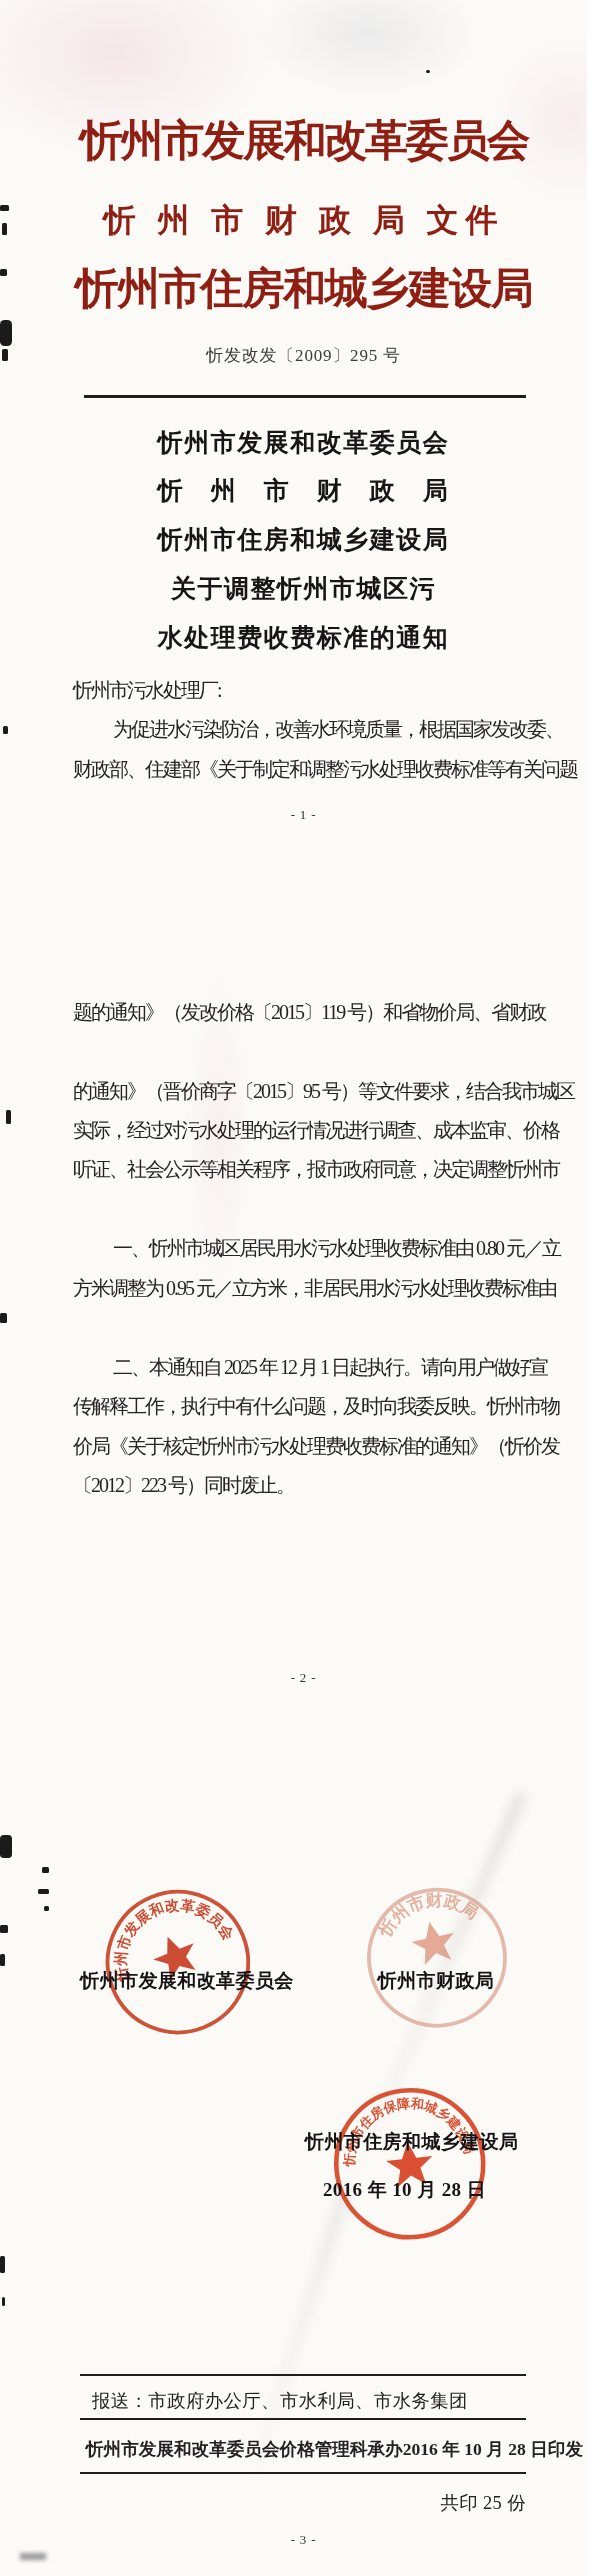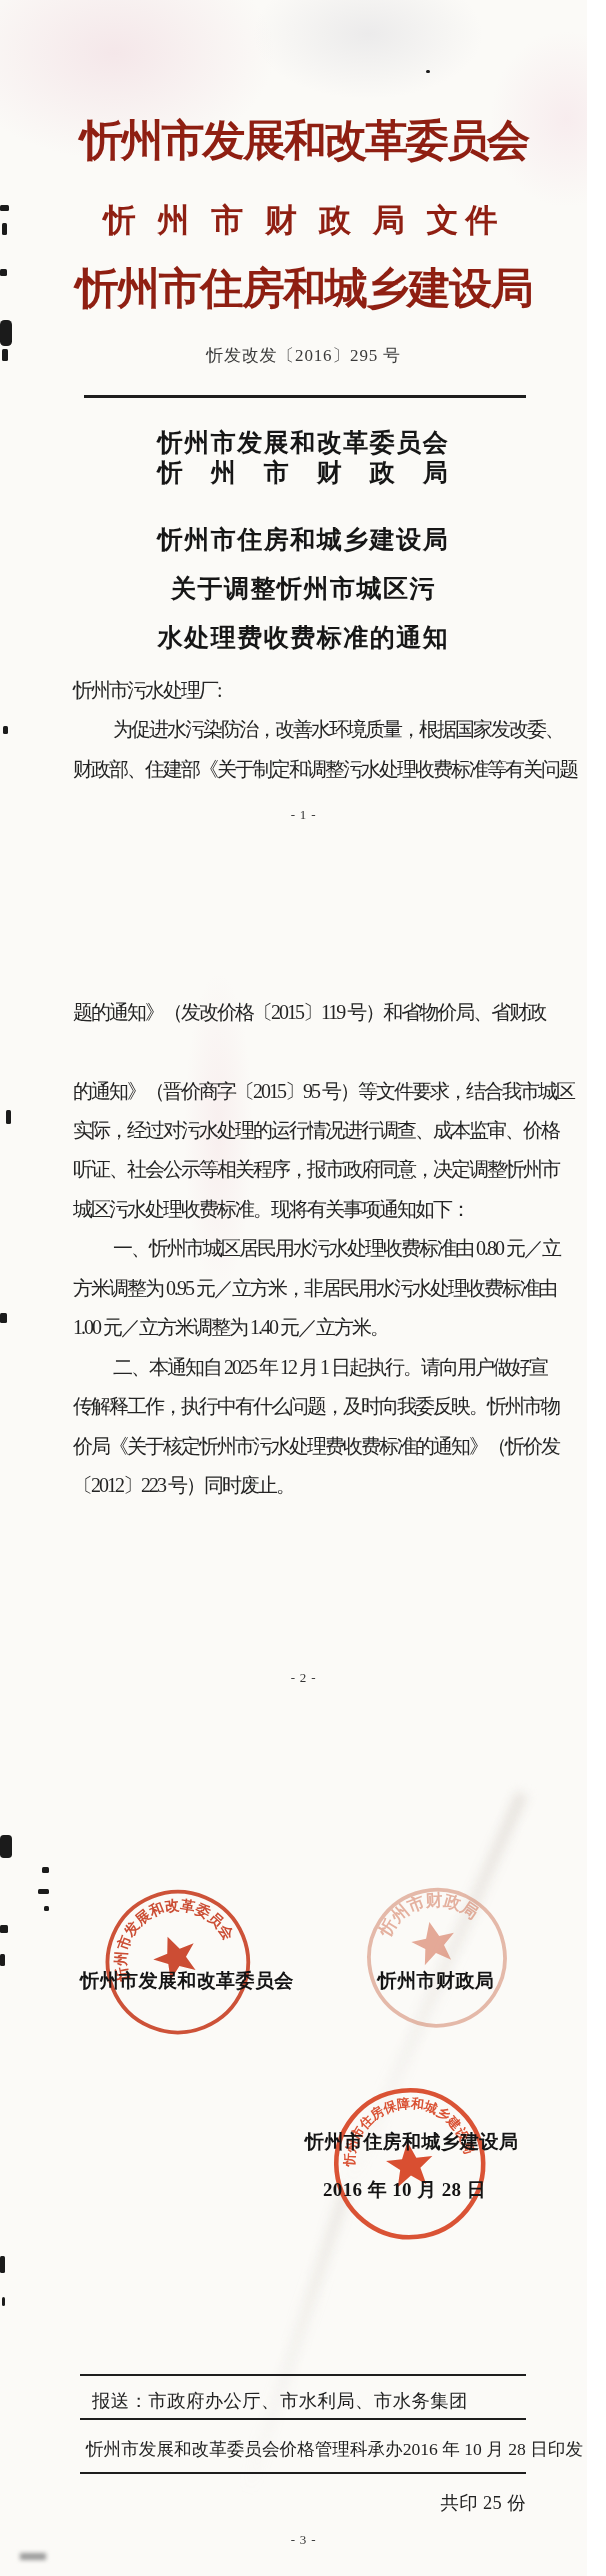--- a/index.html
+++ b/index.html
@@ -39,43 +39,41 @@
   <div class="abs smudge" style="left:253px;top:-31px;width:230px;height:130px;background:radial-gradient(closest-side,rgba(175,175,188,0.20),rgba(175,175,188,0));"></div>
   <div class="abs smudge" style="left:490px;top:31px;width:153px;height:176px;background:radial-gradient(closest-side,rgba(235,188,206,0.22),rgba(235,188,206,0));"></div>
   <div class="abs smudge" style="left:184px;top:972px;width:69px;height:321px;background:radial-gradient(closest-side,rgba(230,170,185,0.14),rgba(230,170,185,0));"></div>
   <div class="abs smudge" style="left:429px;top:1775px;width:12.2px;height:429px;background:linear-gradient(rgba(205,198,190,0.45),rgba(205,198,190,0));transform:rotate(24deg);filter:blur(5.4px);"></div>
   <div class="abs smudge" style="left:291px;top:2181px;width:10.7px;height:321px;background:linear-gradient(rgba(205,200,192,0.38),rgba(205,200,192,0));transform:rotate(18deg);filter:blur(5.4px);"></div>
 
   <div class="abs red-head rh1">忻州市发展和改革委员会</div>
   <div class="abs red-head rh2">忻 州 市 财 政 局 文件</div>
   <div class="abs red-head rh3">忻州市住房和城乡建设局</div>
 
-  <div class="abs doc-no">忻发改发〔2016〕295 号</div>
+  <div class="abs doc-no">忻发改发〔2009〕295 号</div>
 
   <div class="abs rule" style="left:84px;top:395px;width:442px;height:3.1px;"></div>
 
   <div class="abs title-line" style="top:426px;">忻州市发展和改革委员会</div>
-  <div class="abs title-line" style="top:456px;">忻　州　市　财　政　局</div>
+  <div class="abs title-line" style="top:474px;">忻　州　市　财　政　局</div>
   <div class="abs title-line" style="top:523px;">忻州市住房和城乡建设局</div>
   <div class="abs title-line" style="top:621px;">水处理费收费标准的通知</div>
   <div class="abs title-line" style="top:572px;">关于调整忻州市城区污</div>
 
   <div class="abs body-line" style="left:73px;top:677px;">忻州市污水处理厂:</div>
   <div class="abs body-line" style="left:113px;top:716px;">为促进水污染防治，改善水环境质量，根据国家发改委、</div>
   <div class="abs body-line" style="left:73px;top:756px;">财政部、住建部《关于制定和调整污水处理收费标准等有关问题</div>
   <div class="abs marker" style="top:807px;">- 1 -</div>
 
   <div class="abs body-line" style="left:73px;top:999px;">题的通知》（发改价格〔2015〕119 号）和省物价局、省财政</div>
   <div class="abs body-line" style="left:73px;top:1078px;">的通知》（晋价商字〔2015〕95 号）等文件要求，结合我市城区</div>
   <div class="abs body-line" style="left:73px;top:1117px;">实际，经过对污水处理的运行情况进行调查、成本监审、价格</div>
   <div class="abs body-line" style="left:73px;top:1156px;">听证、社会公示等相关程序，报市政府同意，决定调整忻州市</div>
-  <div class="abs body-line" style="left:73px;top:1196px;">城区污水处理收费标准。现将有关事项通知如下：</div>
   <div class="abs body-line" style="left:113px;top:1235px;">一、忻州市城区居民用水污水处理收费标准由 0.80 元／立</div>
   <div class="abs body-line" style="left:73px;top:1275px;">方米调整为 0.95 元／立方米，非居民用水污水处理收费标准由</div>
-  <div class="abs body-line" style="left:73px;top:1314px;">1.00 元／立方米调整为 1.40 元／立方米。</div>
   <div class="abs body-line" style="left:113px;top:1354px;">二、本通知自 2025 年 12 月 1 日起执行。请向用户做好宣</div>
   <div class="abs body-line" style="left:73px;top:1433px;">价局《关于核定忻州市污水处理费收费标准的通知》（忻价发</div>
   <div class="abs body-line" style="left:73px;top:1393px;">传解释工作，执行中有什么问题，及时向我委反映。忻州市物</div>
   <div class="abs body-line" style="left:73px;top:1472px;">〔2012〕223 号）同时废止。</div>
   <div class="abs marker" style="top:1670px;">- 2 -</div>
 
   <svg class="abs seal" style="left:90px;top:1869px;transform:rotate(-22deg);" width="174" height="182" viewBox="0 0 228 238">
     <defs>
         <path id="arc1" d="M 46,122 A 68,68 0 1 1 182,122"></path>
       </defs>
@@ -109,21 +107,21 @@
   </svg>
 
   <div class="abs seal-label" style="left:80px;top:1968px;width:214px;">忻州市发展和改革委员会</div>
   <div class="abs seal-label" style="left:348px;top:1968px;width:176px;">忻州市财政局</div>
   <div class="abs seal-label" style="left:305px;top:2129px;width:210px;">忻州市住房和城乡建设局</div>
   <div class="abs seal-label" style="left:305px;top:2177px;width:199px;">2016 年 10 月 28 日</div>
 
   <div class="abs rule" style="left:80px;top:2374px;width:446px;height:2.3px;"></div>
   <div class="abs foot-text" style="left:92px;top:2388px;">报送：市政府办公厅、市水利局、市水务集团</div>
   <div class="abs rule" style="left:80px;top:2418px;width:446px;height:2.3px;"></div>
-  <div class="abs issuer-row" style="left:86px;top:2437px;width:441px;">
+  <div class="abs issuer-row" style="left:86px;top:2437px;width:441px;font-weight:bold;">
     <span>忻州市发展和改革委员会价格管理科承办</span>
     <span>2016 年 10 月 28 日印发</span>
   </div>
   <div class="abs rule" style="left:80px;top:2472px;width:446px;height:2.3px;"></div>
   <div class="abs foot-text" style="left:306px;top:2490px;width:220px;text-align:right;">共印 25 份</div>
   <div class="abs marker" style="top:2532px;">- 3 -</div>
 
   <div class="abs speck" style="left:426px;top:70px;width:3.8px;height:3.1px;"></div>
   <div class="abs speck" style="left:0;top:205px;width:9.2px;height:6.1px;"></div>
   <div class="abs speck" style="left:1.5px;top:223px;width:5.4px;height:12.2px;"></div>

